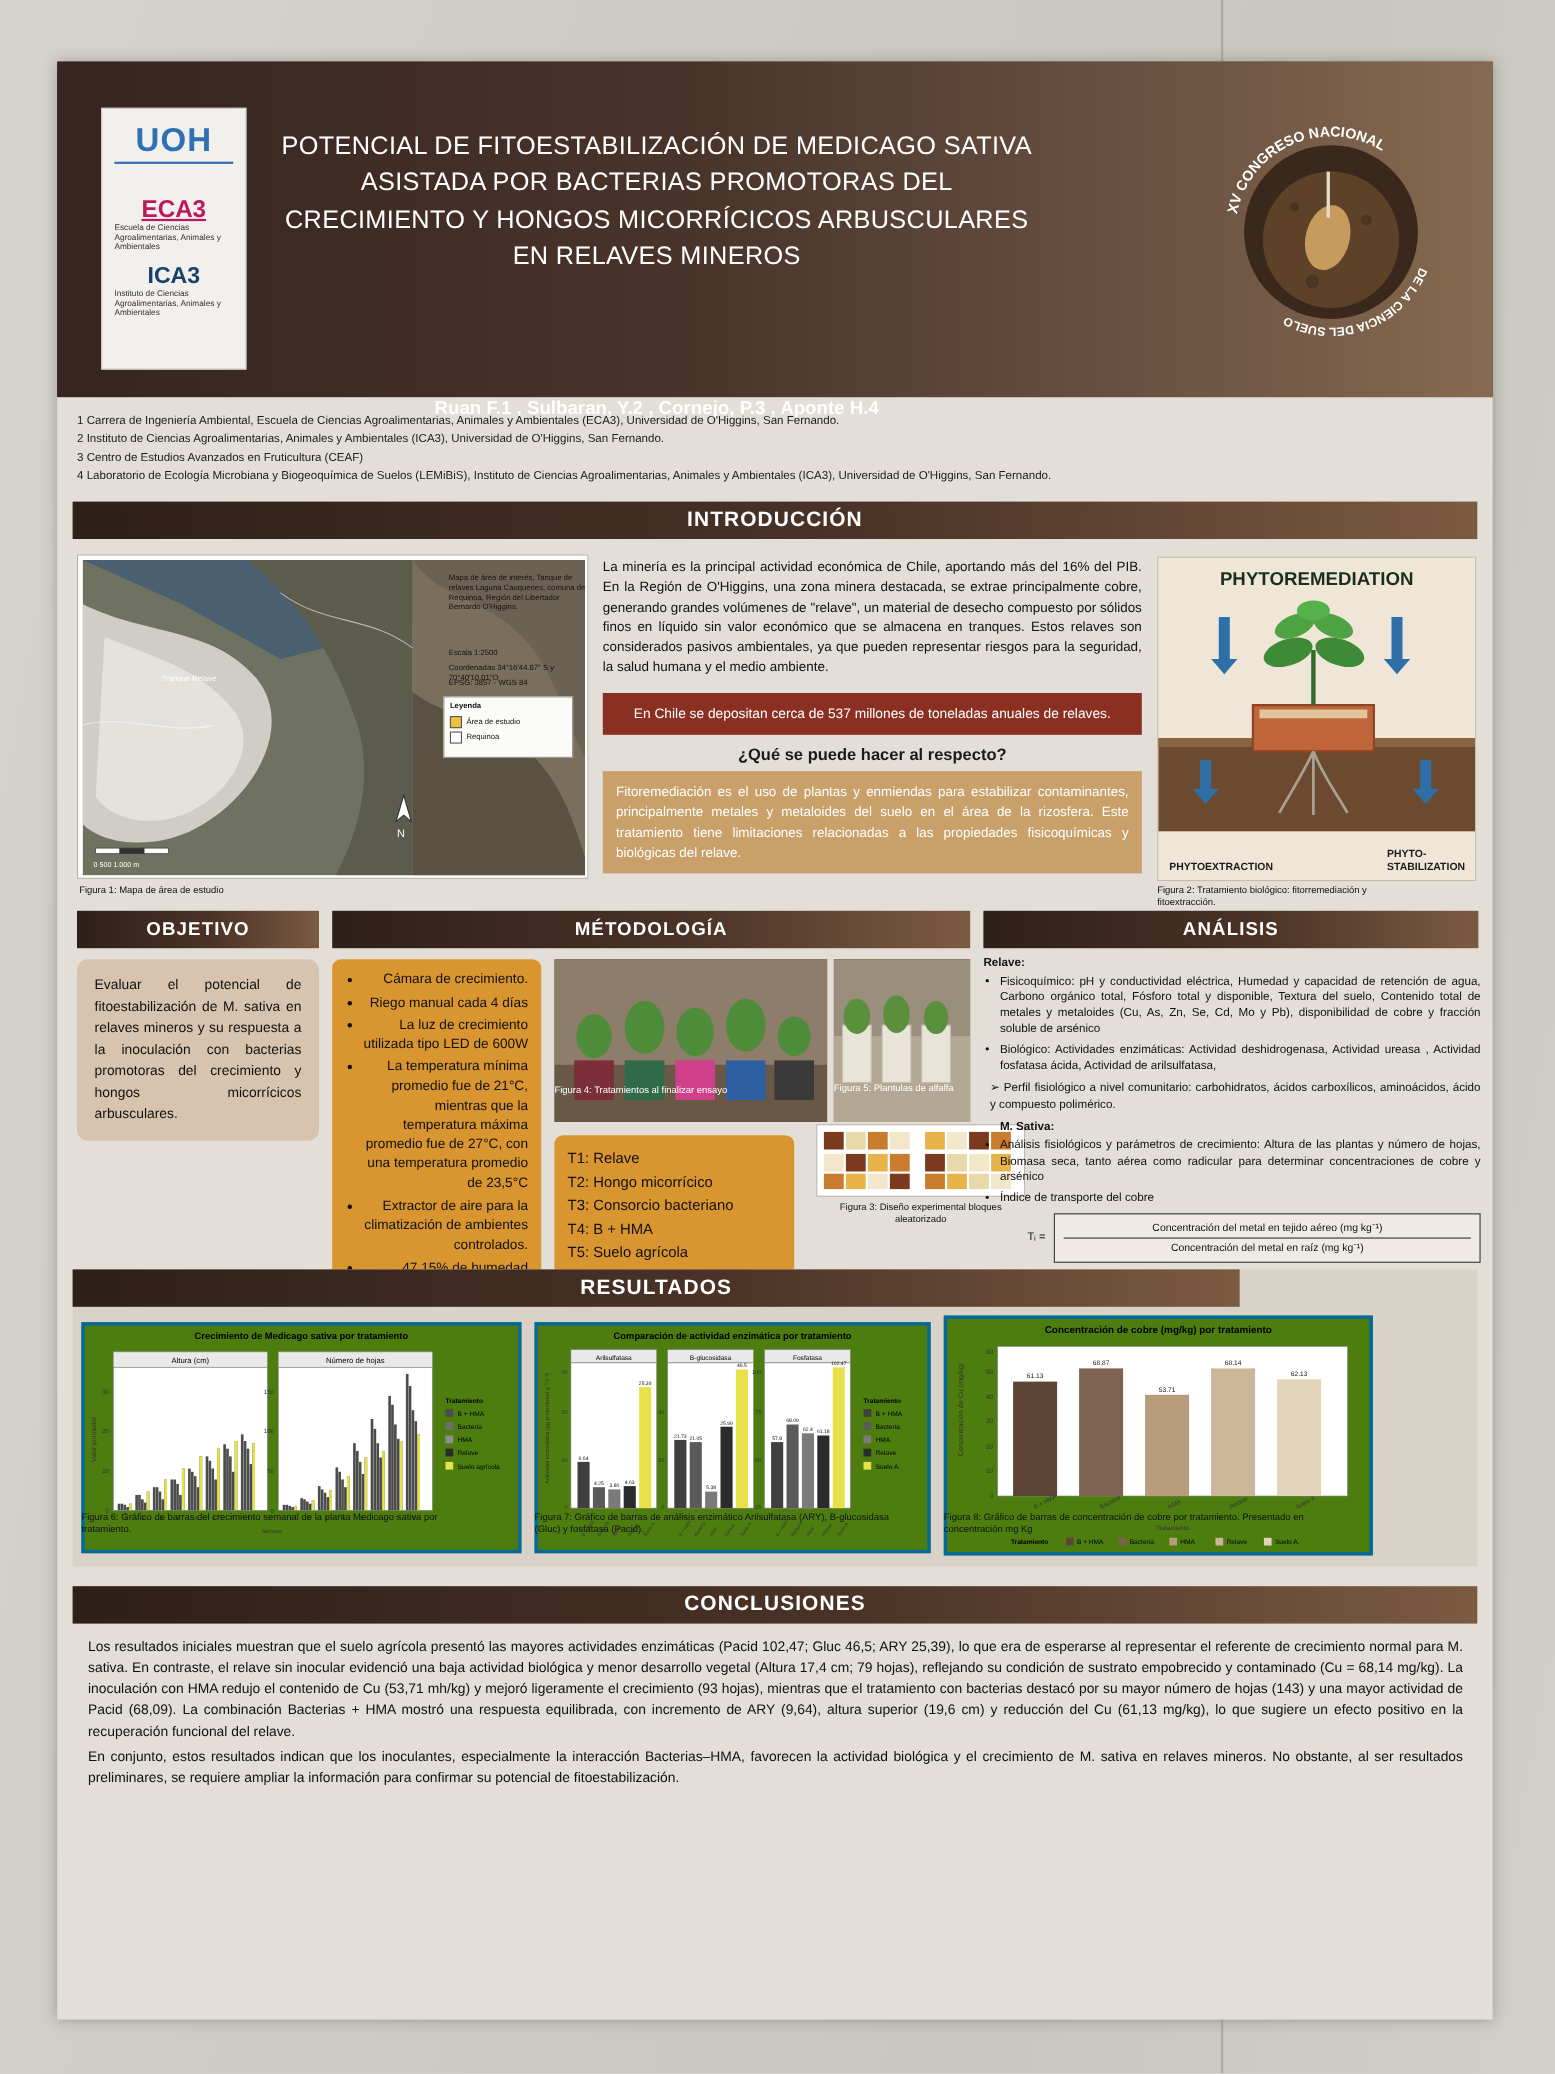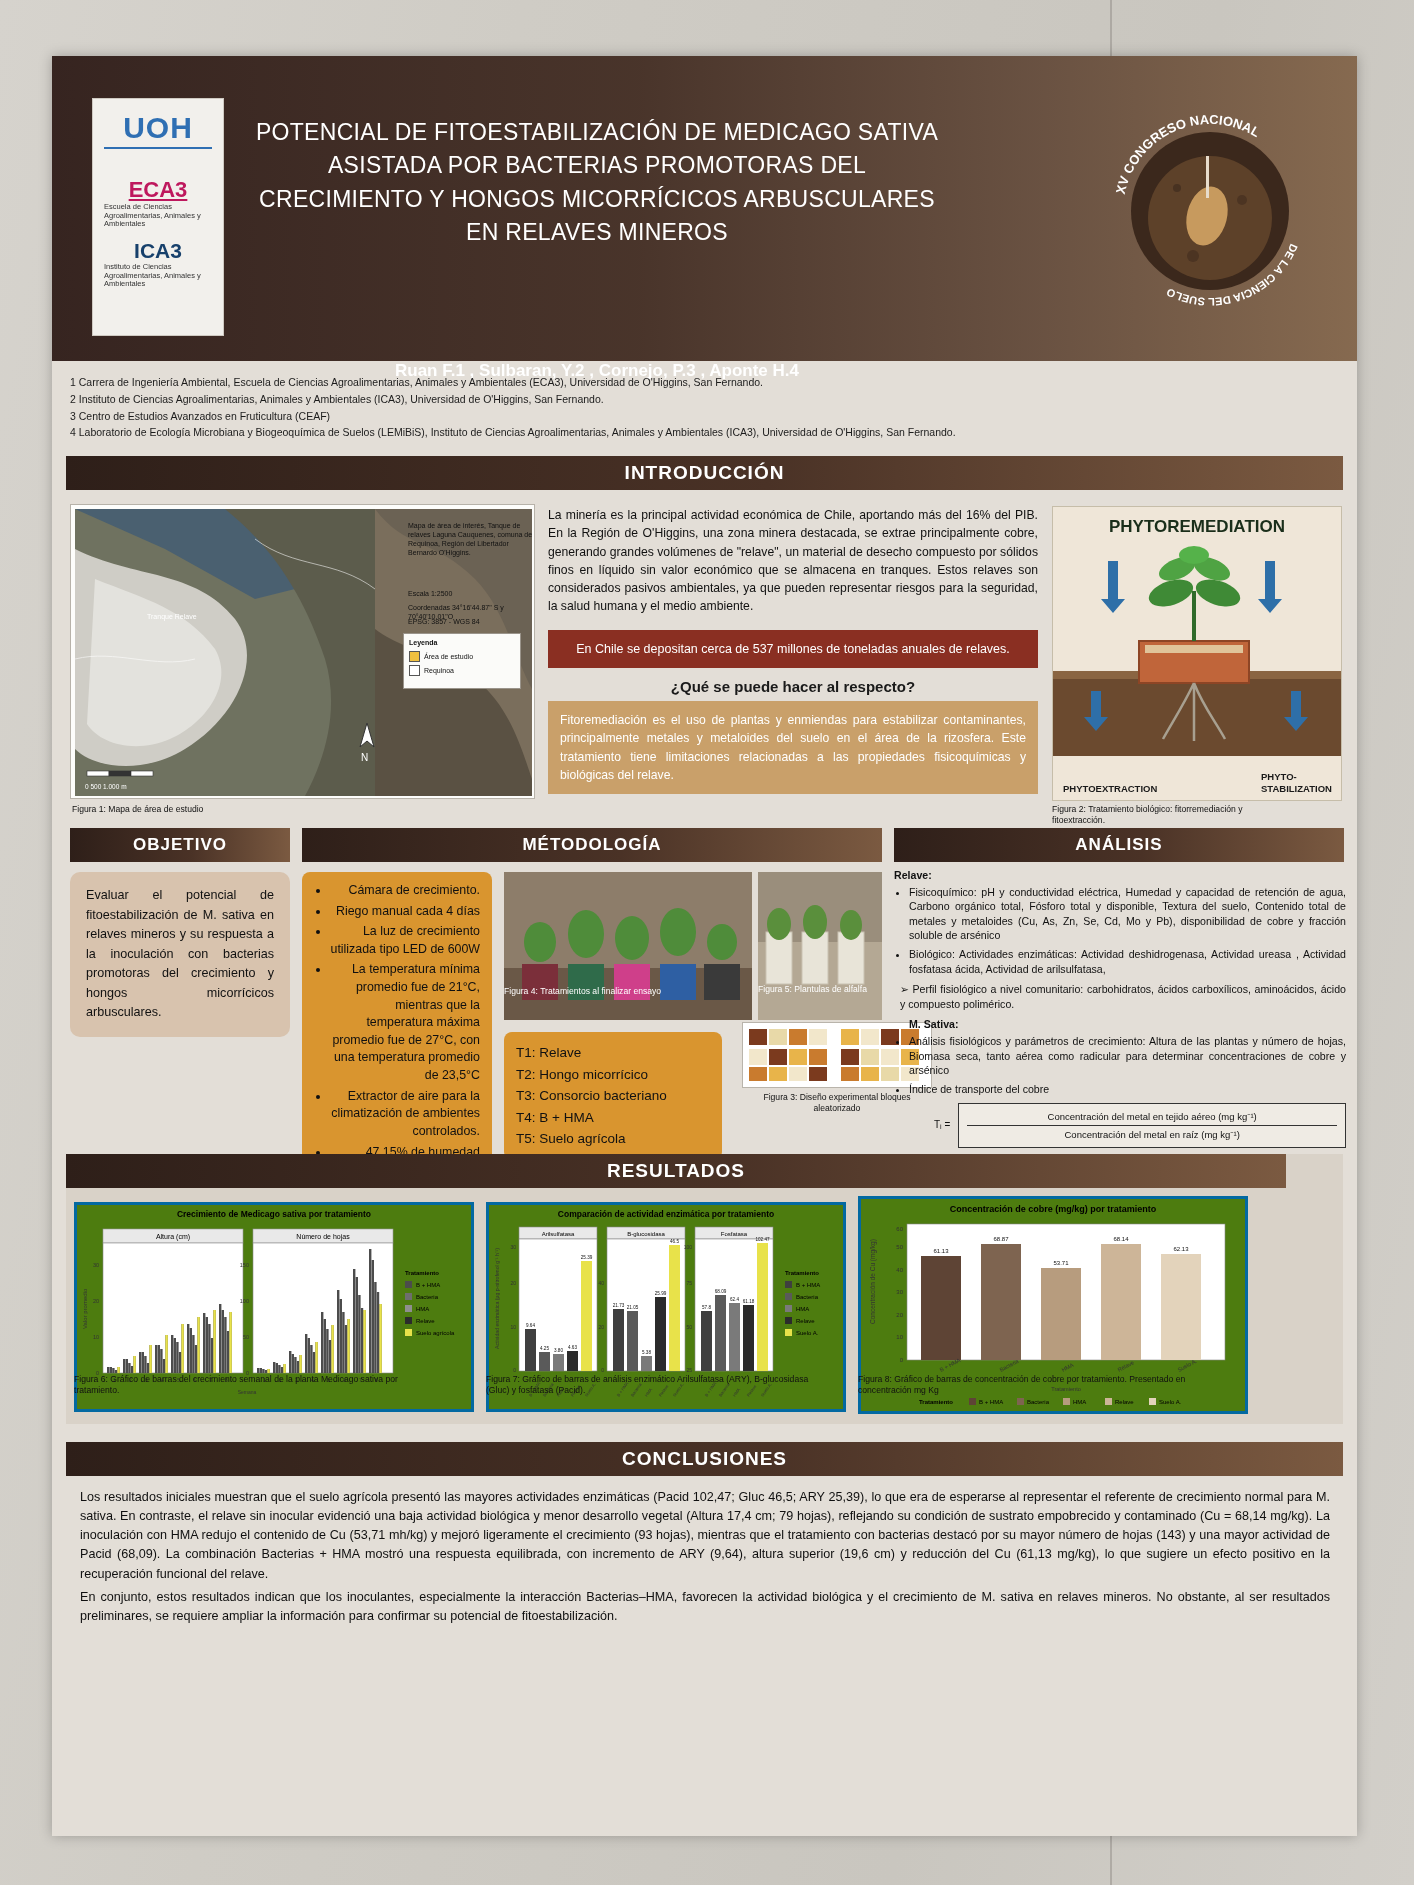--- a/index.html
+++ b/index.html
@@ -293,21 +293,21 @@
       <div style="display:flex;align-items:center;gap:8px;margin-left:40px;margin-top:4px;">
         <span style="font-size:10px;">Tᵢ =</span>
         <div class="formula" style="flex:1;">
           <div style="border-bottom:1px solid #333;padding-bottom:2px;">Concentración del metal en tejido aéreo (mg kg⁻¹)</div>
           <div style="padding-top:2px;">Concentración del metal en raíz (mg kg⁻¹)</div>
         </div>
       </div>
     </div>
 
     <div class="results-bg" style="left:14px;top:1098px;width:1277px;height:270px;"></div>
-    <div class="bar" style="left:14px;top:1098px;width:1220px;">RESULTADOS</div>
+    <div class="bar" style="left:14px;top:1098px;width:1061px;">RESULTADOS</div>
 
     <div class="chartbox" style="position:absolute;left:22px;top:1146px;width:400px;height:210px;">
       <div style="text-align:center;font-size:8.5px;font-weight:bold;padding-top:4px;">Crecimiento de Medicago sativa por tratamiento</div>
       <svg width="398" height="186" viewBox="0 0 398 186">
         <rect x="26" y="10" width="140" height="14" fill="#e9e9e9" stroke="#999" stroke-width=".6"></rect>
         <text x="96" y="20" font-size="7" text-anchor="middle" font-family="Liberation Sans, sans-serif">Altura (cm)</text>
         <rect x="176" y="10" width="140" height="14" fill="#e9e9e9" stroke="#999" stroke-width=".6"></rect>
         <text x="246" y="20" font-size="7" text-anchor="middle" font-family="Liberation Sans, sans-serif">Número de hojas</text>
         <rect x="26" y="24" width="140" height="130" fill="#fff" stroke="#888" stroke-width=".6"></rect>
         <rect x="176" y="24" width="140" height="130" fill="#fff" stroke="#888" stroke-width=".6"></rect>

